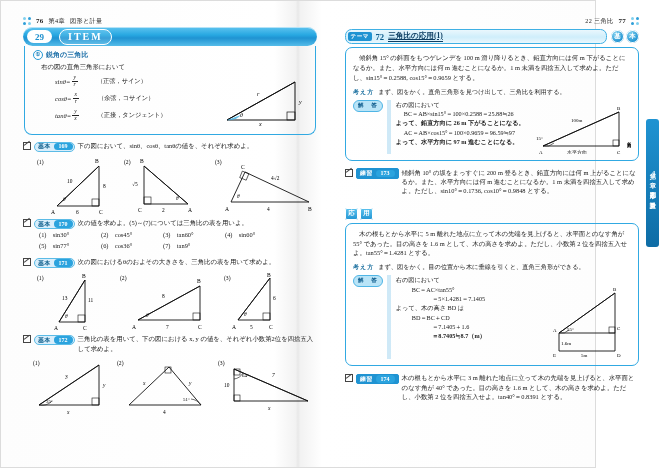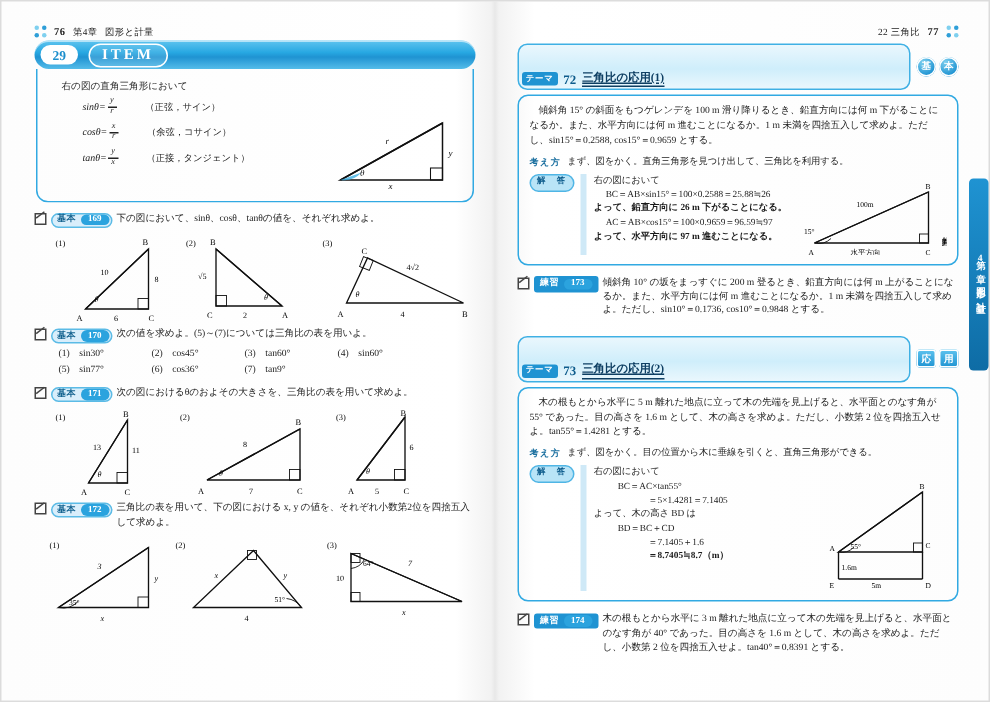--- a/index.html
+++ b/index.html
@@ -2,21 +2,21 @@
 <html><head>
 <meta charset="utf-8">
 <style>
   html,body{margin:0;padding:0;}
   body{
     width:660px;height:468px;overflow:hidden;
     background:#ffffff;
     font-family:"Liberation Serif","DejaVu Serif",serif;
     color:#1a1a1a;
   }
-  .spread{position:relative;width:660px;height:468px;
+  .spread{position:relative;width:596px;height:468px;
     background:linear-gradient(to right,#fdfdfd 0%,#ffffff 46%,#f2f2f2 49.6%,#e8e8e8 50%,#f2f2f2 50.4%,#ffffff 54%,#fdfdfd 100%);
     box-sizing:border-box;border:1px solid #dcdcdc;}
   .page{position:absolute;top:0;height:468px;width:330px;box-sizing:border-box;}
   .page-left{left:0;padding:14px 14px 10px 22px;}
   .page-right{left:330px;padding:14px 22px 10px 14px;}
 
   
   .runhead{display:flex;align-items:center;font-size:6.2px;letter-spacing:.3px;color:#222;height:12px;}
   .runhead.left{justify-content:flex-start;gap:5px;}
   .runhead.right{justify-content:flex-end;gap:5px;}
@@ -73,21 +73,21 @@
   .sub-list{display:flex;font-size:6.4px;margin:2px 0 0 16px;}
 
   .figrow{display:flex;margin-top:2px;}
 
   svg text{font-family:"Liberation Serif",serif;}
 
   
   .theme-bar{display:flex;align-items:center;gap:4px;margin-top:2px;}
   .theme-pill{position:relative;flex:1;height:13px;border-radius:6.5px;
     background:linear-gradient(to bottom,#eaf7fd,#cfeefb 55%,#eaf7fd);
-    border:1px solid #3fb0e4;display:flex;align-items:center;padding:16px 5px 0 2px;}
+    border:1px solid #3fb0e4;display:flex;align-items:center;padding:0 5px 0 2px;}
   .theme-kw{background:#1f93d2;color:#fff;font-size:5.6px;font-weight:bold;border-radius:2px;padding:.5px 2.5px;letter-spacing:.5px;}
   .theme-no{font-size:8.6px;font-weight:bold;color:#0e5c8c;margin:0 4px;}
   .theme-name{font-size:7.6px;font-weight:bold;color:#0e3f63;border-bottom:.8px solid #0e3f63;padding-bottom:.3px;text-decoration:underline;}
   .badges{display:flex;gap:2px;}
   .badge{width:13px;height:13px;border-radius:50%;display:flex;align-items:center;justify-content:center;
     color:#fff;font-size:6.4px;font-weight:bold;
     background:radial-gradient(circle at 35% 28%,#7fd0ef,#1f93d2 70%);box-shadow:0 0 0 1px #fff inset;}
   .badge.sq{border-radius:2px;width:13px;height:12px;background:linear-gradient(to bottom,#5fc4ef,#1f93d2);}
 
   .theme-box{border:1.1px solid #31a9e2;border-radius:7px;margin-top:3px;padding:5px 7px 6px 7px;}
@@ -125,20 +125,24 @@
       <span class="rh-txt">第4章</span>
       <span class="rh-txt">図形と計量</span>
     </div>
 
     <div class="sec-bar">
       <div class="sec-num">29</div>
       <div class="item-badge">ITEM</div>
     </div>
 
     <div class="sum-box">
+      <div class="sum-head">
+        <span class="circnum">①</span>
+        <span>鋭角の三角比</span>
+      </div>
       <div class="sum-sub">右の図の直角三角形において</div>
 
       <div class="formulas">
         <div class="frow">
           <span class="ital">sinθ=</span>
           <span class="frac">
             <span class="n">y</span>
             <span class="d">r</span>
           </span>
           <span class="fname">（正弦，サイン）</span>
@@ -404,25 +408,20 @@
         <span class="chk"></span>
         <span class="tag flat">
           <span class="tag-txt">練習</span>
           <span class="tag-num">173</span>
         </span>
         <span class="ptext">傾斜角 10° の坂をまっすぐに 200 m 登るとき、鉛直方向には何 m 上がることになるか。また、水平方向には何 m 進むことになるか。1 m 未満を四捨五入して求めよ。ただし、sin10°＝0.1736, cos10°＝0.9848 とする。</span>
       </div>
     </div>
 
     <div class="theme-bar" style="margin-top:12px;">
-      <div class="theme-pill">
-        <span class="theme-kw">テーマ</span>
-        <span class="theme-no">73</span>
-        <span class="theme-name">三角比の応用(2)</span>
-      </div>
       <div class="badges">
         <span class="badge sq">応</span>
         <span class="badge sq">用</span>
       </div>
     </div>
 
     <div class="theme-box">
       <div class="theme-q">木の根もとから水平に 5 m 離れた地点に立って木の先端を見上げると、水平面とのなす角が 55° であった。目の高さを 1.6 m として、木の高さを求めよ。ただし、小数第 2 位を四捨五入せよ。tan55°＝1.4281 とする。</div>
       <div class="think">
         <span class="think-tag">考え方</span>

